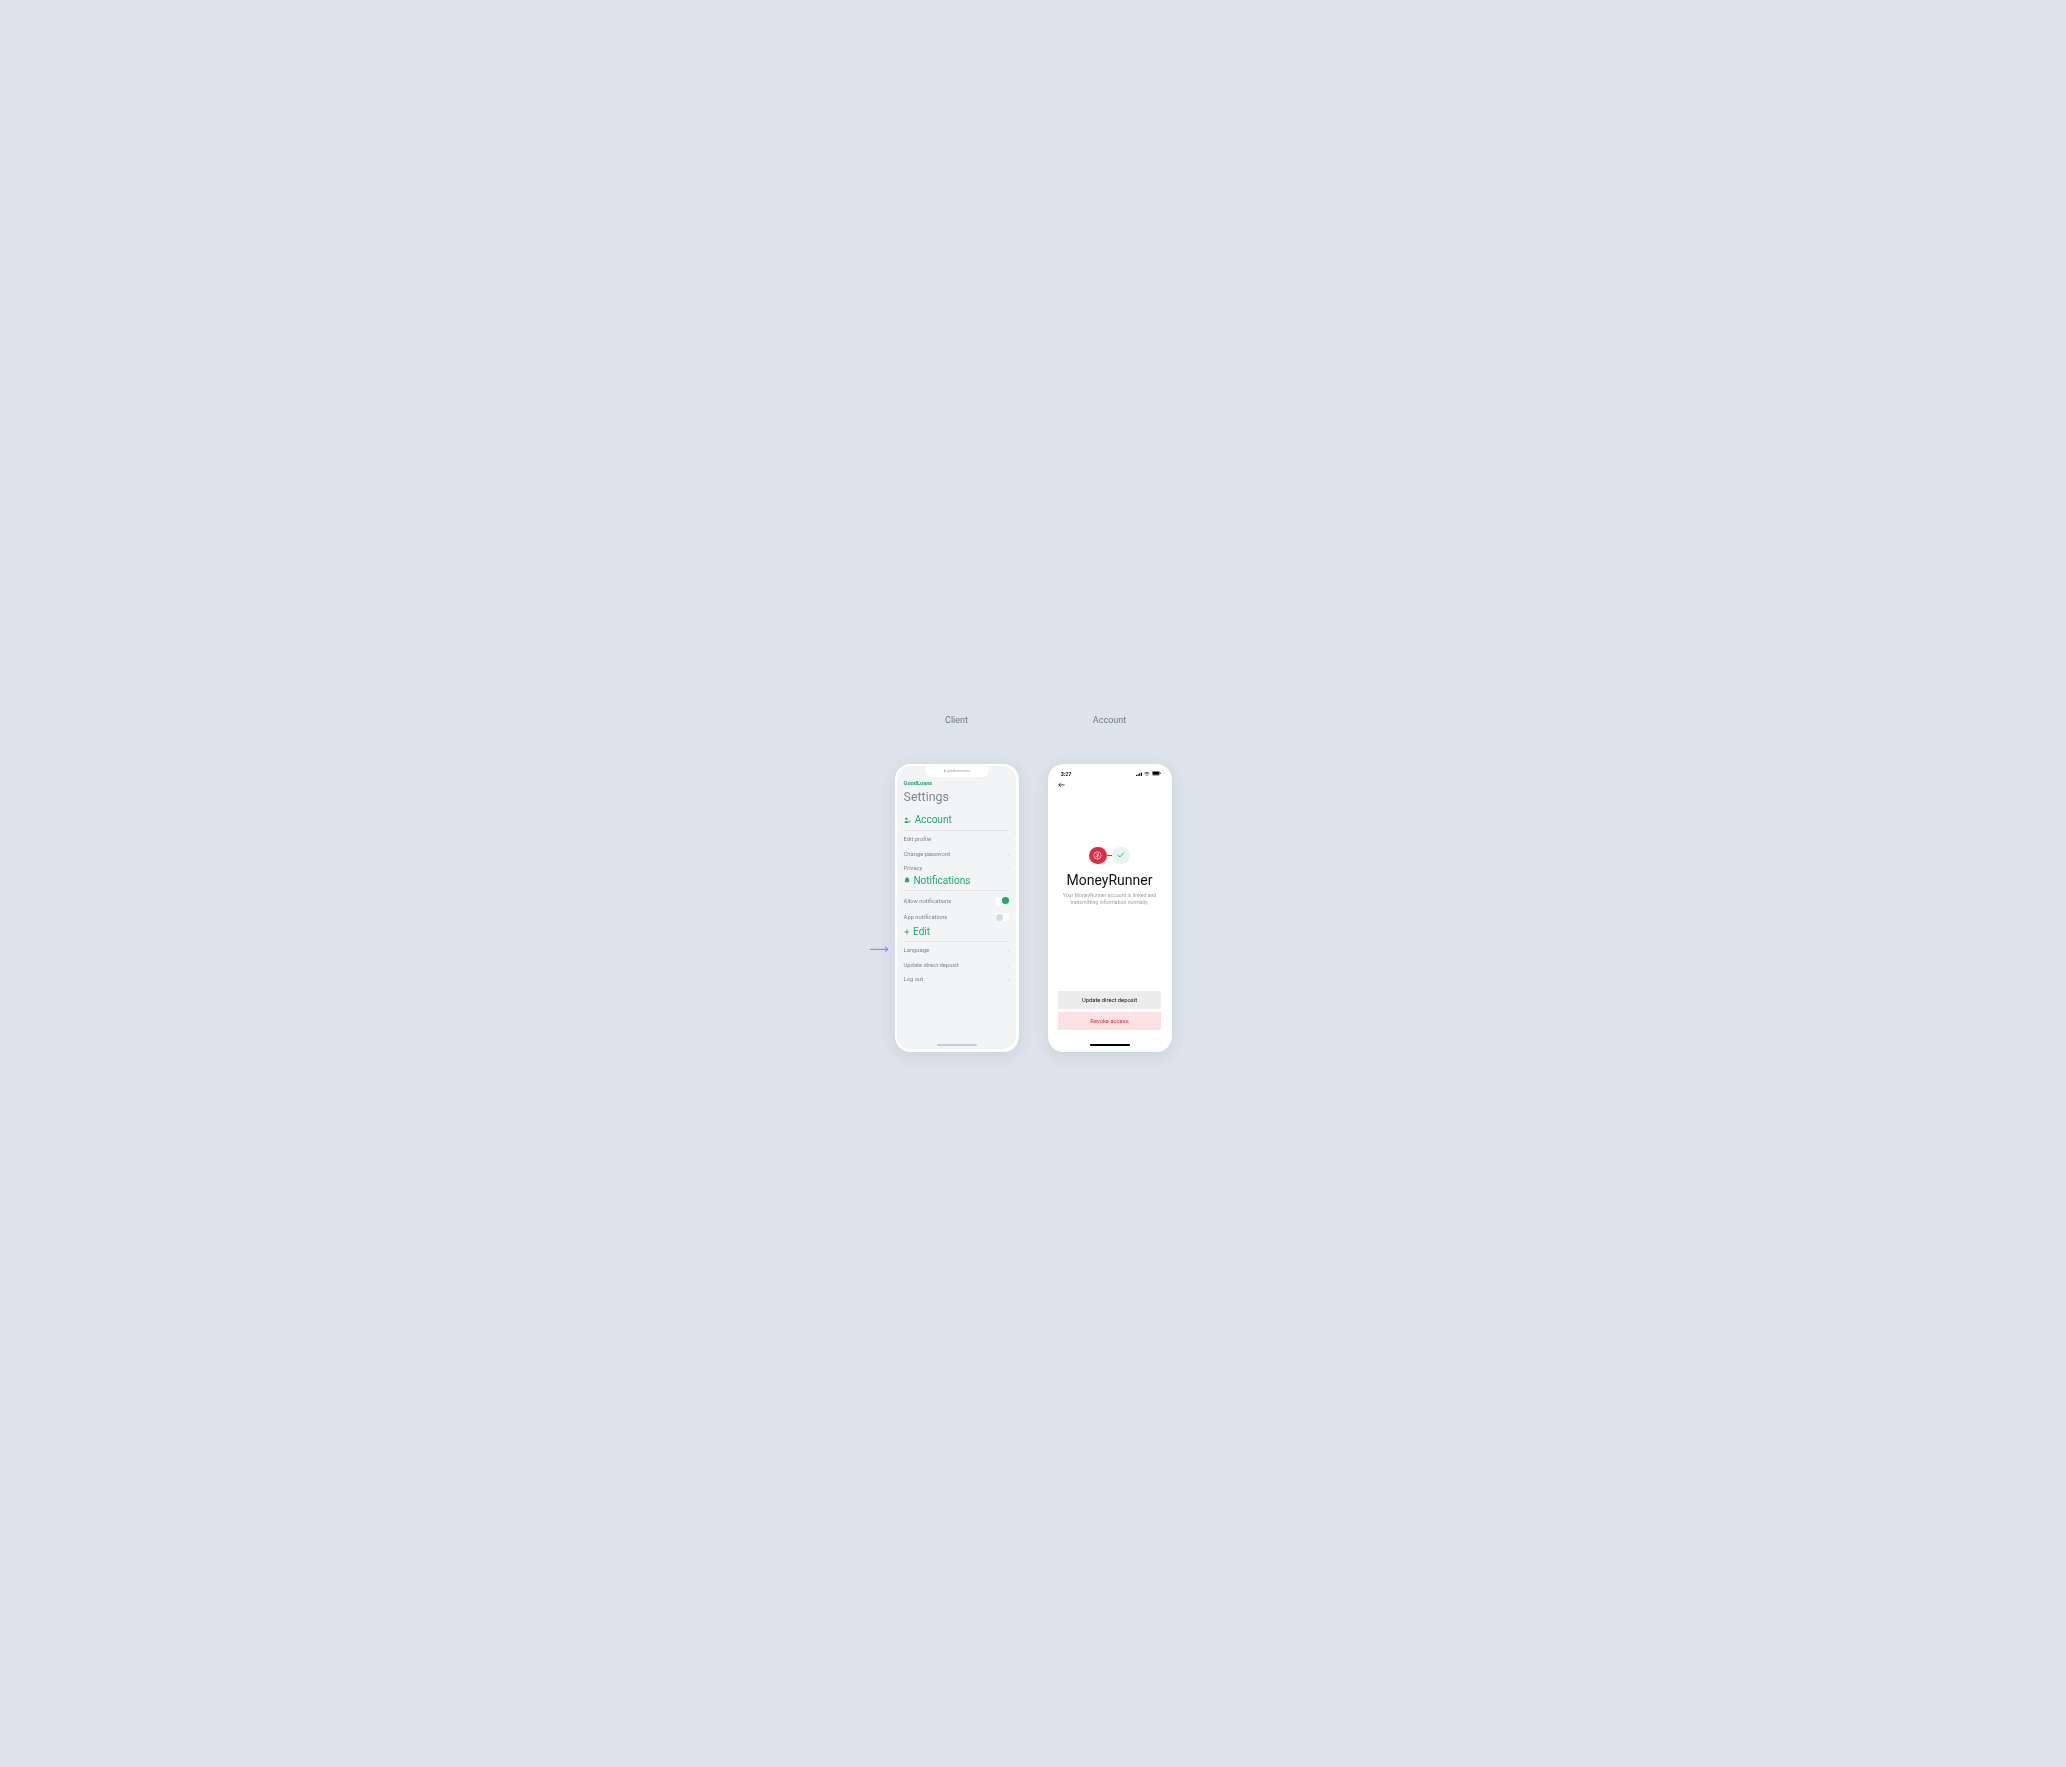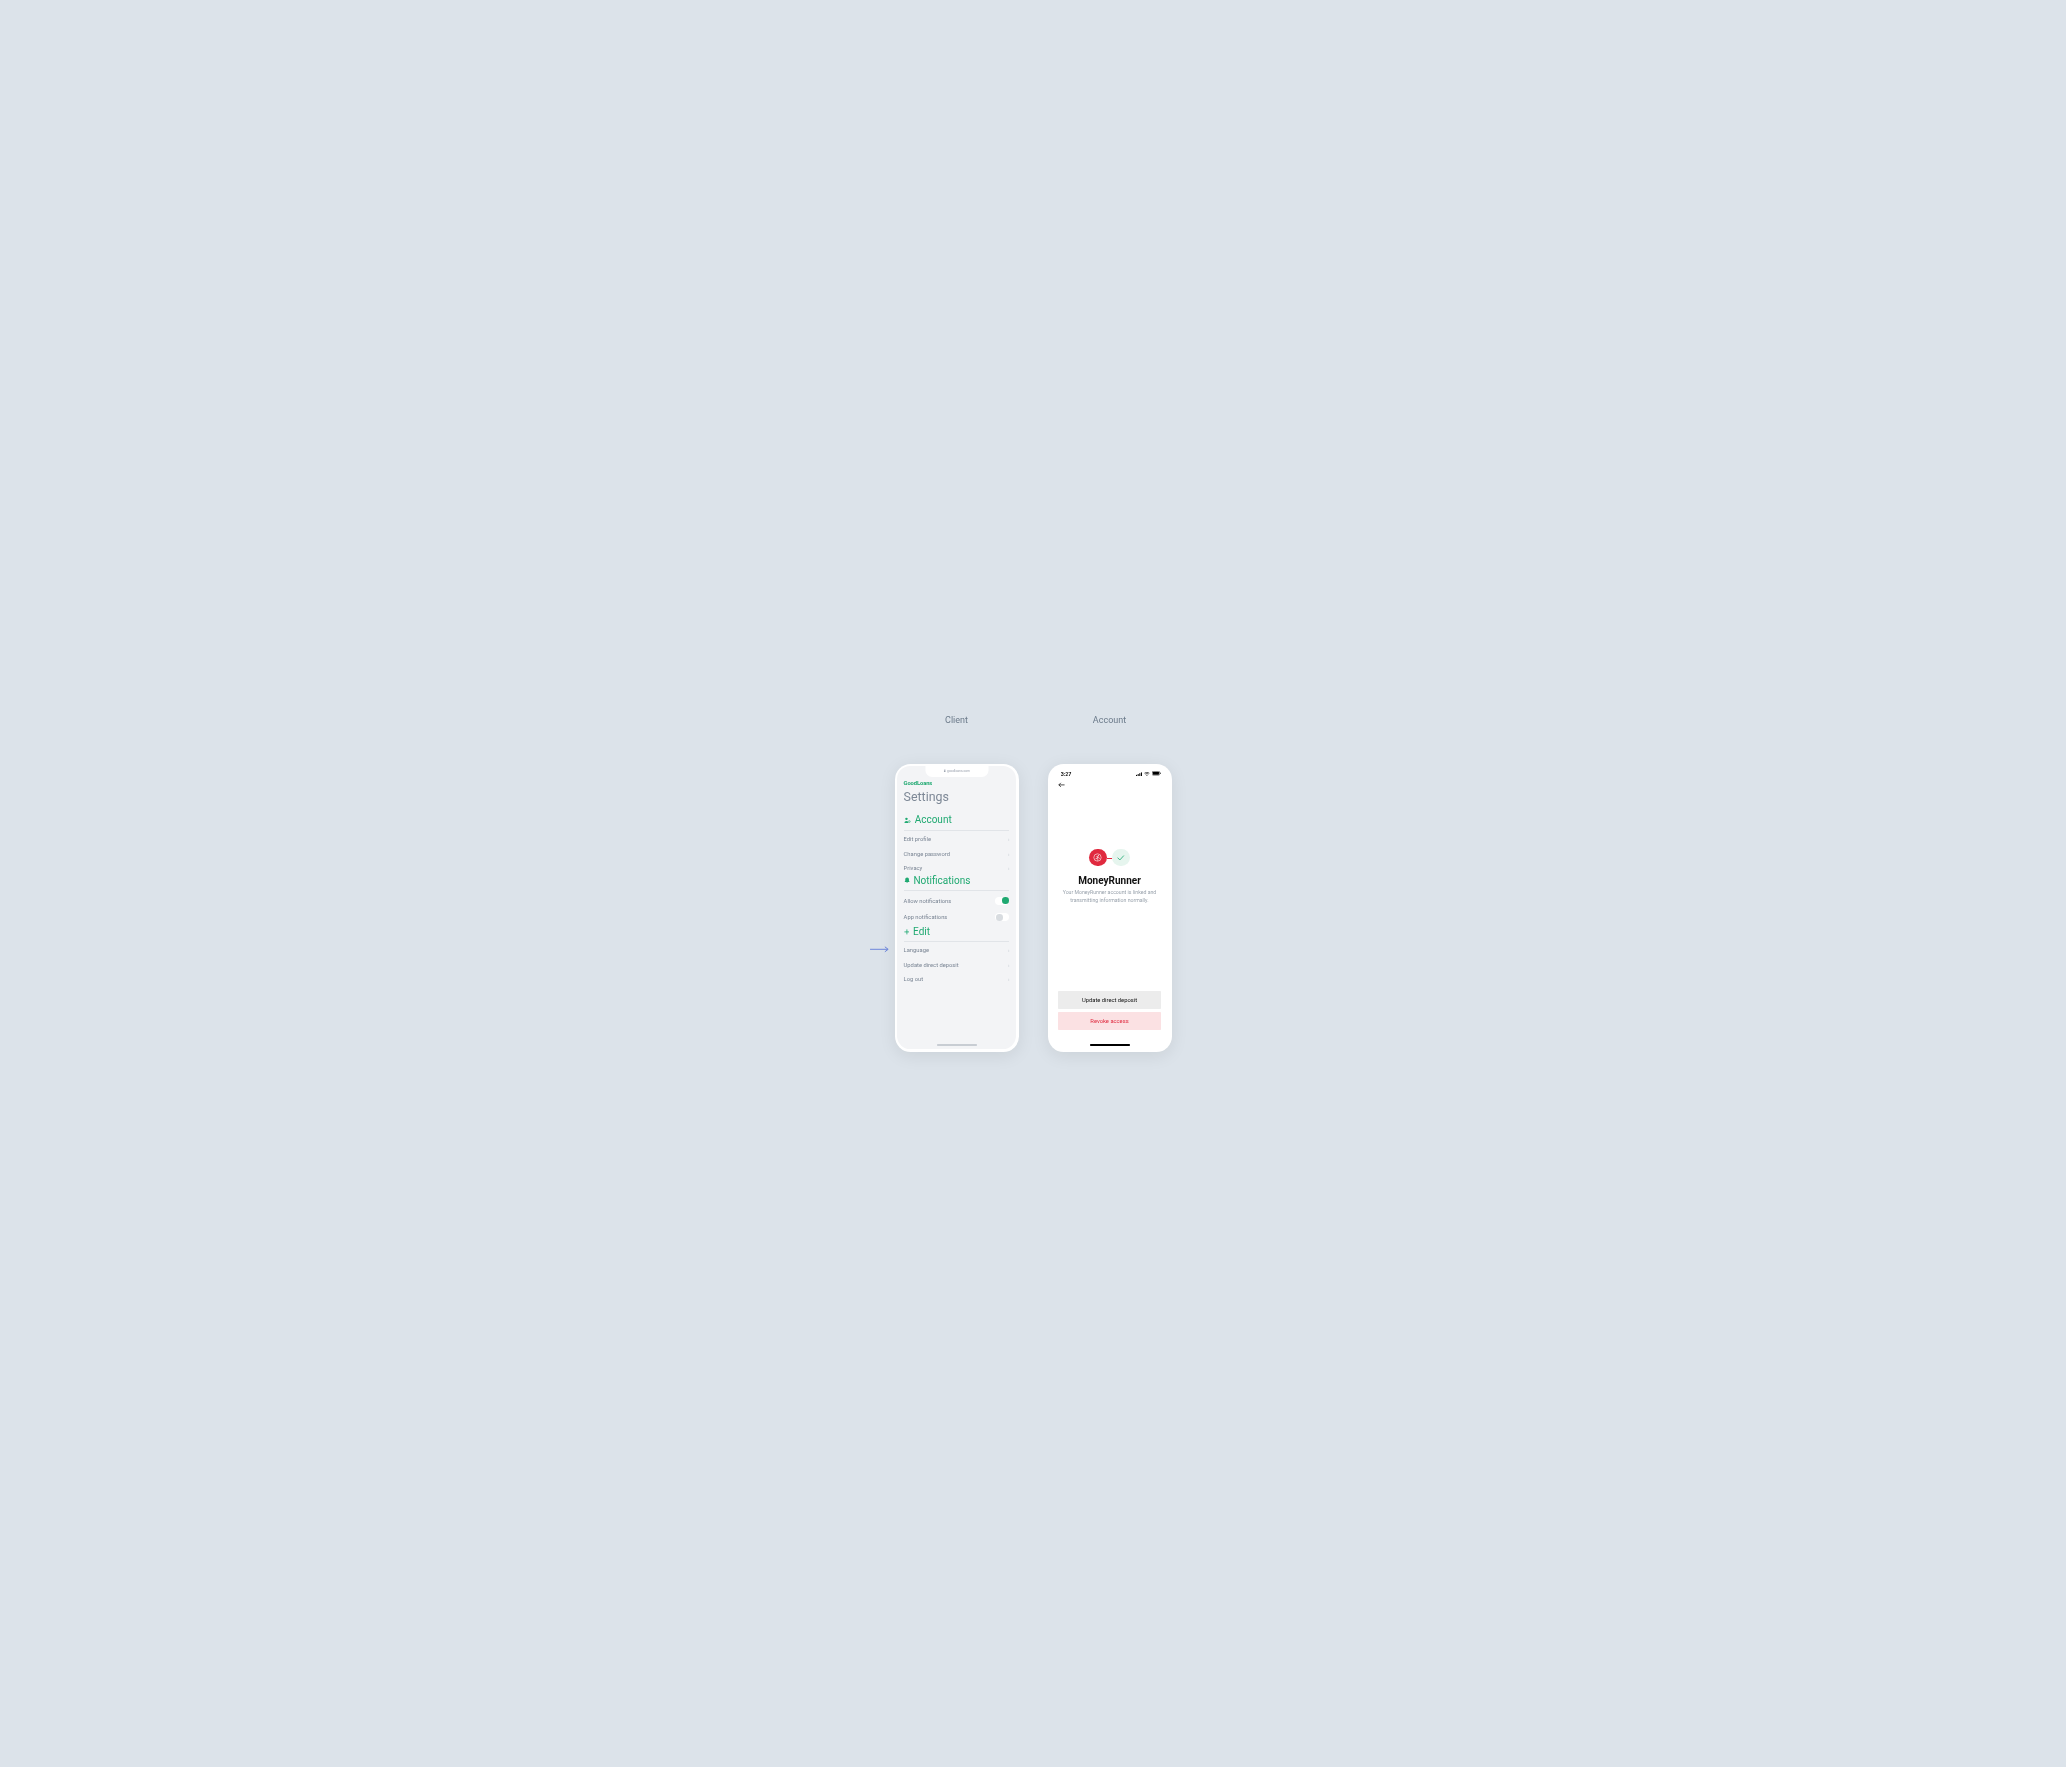--- a/index.html
+++ b/index.html
@@ -263,23 +263,23 @@
       background: #e6f5ee;
     }
     
     .icon-connector {
       width: 5.8px;
       height: 0.4px;
       background: #e02a3f;
     }
     
     .argyle-title {
-      font-size: 10px;
+      font-size: 14px;
       color: #111;
-      font-weight: 700;
+      font-weight: 400;
       margin-bottom: 3.3px;
     }
     
     .argyle-desc {
       font-size: 5.2px;
       color: #9aa3ad;
       line-height: 1.5;
       max-width: 95px;
     }
     

